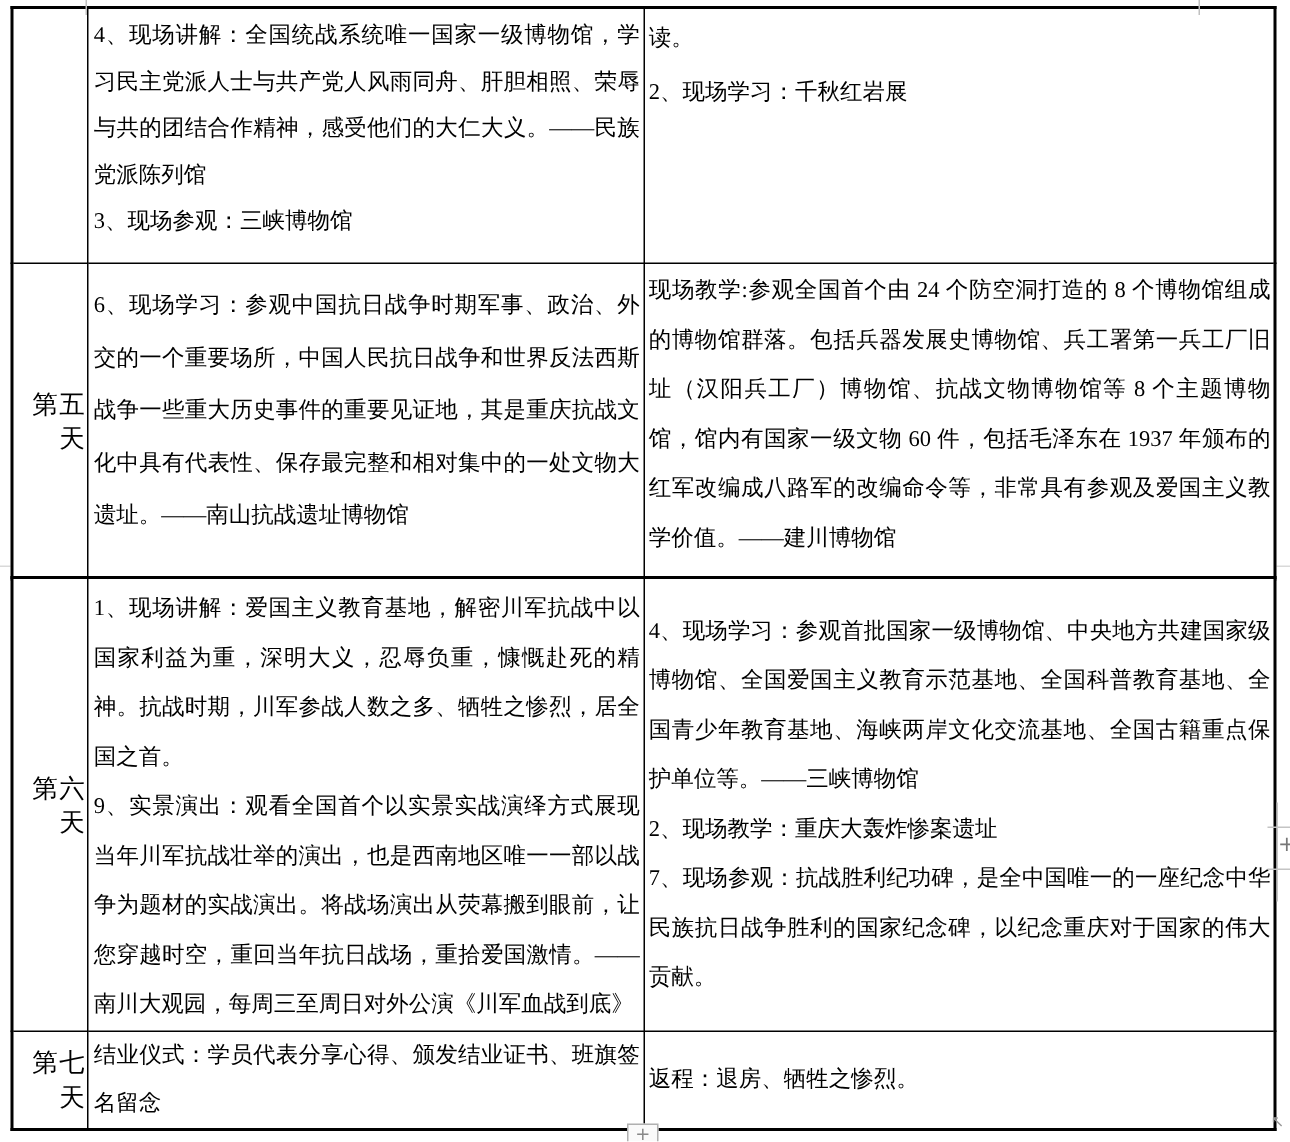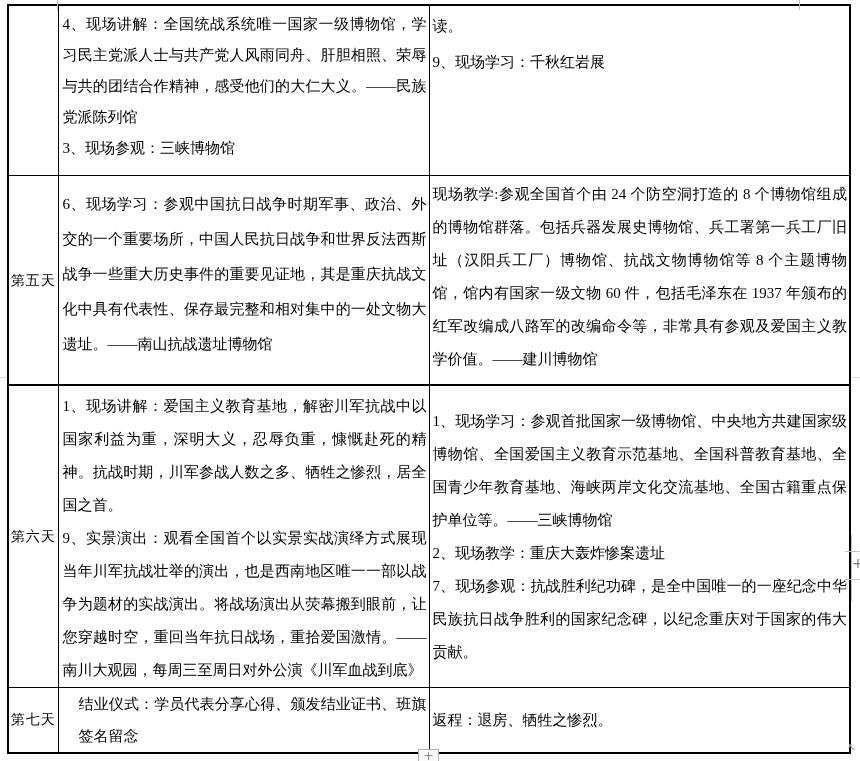--- a/index.html
+++ b/index.html
@@ -28,39 +28,39 @@
     padding:0;
     overflow:hidden;
     vertical-align:top;
     background:#fff;
   }
   table.page{border:2px solid #000;}
   .col-day{width:50px;}
   .col-left{width:371px;}
   .col-right{width:421px;}
   td.day{
-    text-align:center;
+    text-align:right;
     vertical-align:middle;
-    font-size:14px;
+    font-size:17px;
     letter-spacing:1px;
   }
   td.content{
     font-size:15px;
     text-align:justify;
     text-justify:inter-character;
   }
   td.content p{margin:0;}
   
   .cell-a{line-height:31px;padding:3px 2px 0 4px;}
   .cell-b{line-height:36px;padding:2px 2px 0 3px;text-align:left;}
   .cell-c{line-height:35px;padding:11px 2px 0 4px;}
   .cell-d{line-height:33px;padding:2px 2px 0 3px;}
   .cell-e{line-height:33px;padding:4px 2px 0 4px;}
   .cell-f{line-height:33px;padding:0 2px 0 3px;vertical-align:middle;}
-  .cell-g{line-height:32px;padding:0 2px 0 20px;vertical-align:middle;}
+  .cell-g{line-height:32px;padding:0 2px 0 4px;vertical-align:middle;}
   .cell-h{line-height:32px;padding:0 2px 0 3px;vertical-align:middle;text-align:left;}
   
   .row-a td{height:166px;}
   .row-b td{height:198px;}
   .row-c td{height:296px;margin-left:37px;}
   .row-d td{height:62px;}
   
   .pagebreak-line{
     position:absolute;left:0;top:377px;width:860px;height:1px;
     background:#d9d9d9;z-index:0;
@@ -124,21 +124,21 @@
       </colgroup>
     <tbody>
         <tr class="row-a">
       <td class="day"></td>
       <td class="content cell-a">
         <p>4、现场讲解：全国统战系统唯一国家一级博物馆，学习民主党派人士与共产党人风雨同舟、肝胆相照、荣辱与共的团结合作精神，感受他们的大仁大义。——民族党派陈列馆</p>
         <p>3、现场参观：三峡博物馆</p>
       </td>
       <td class="content cell-b">
         <p>读。</p>
-        <p>9、现场学习：千秋红岩展</p>
+        <p>2、现场学习：千秋红岩展</p>
       </td>
     </tr>
     <tr class="row-b">
       <td class="day">
         <span>第五天</span>
       </td>
       <td class="content cell-c">
         <p>6、现场学习：参观中国抗日战争时期军事、政治、外交的一个重要场所，中国人民抗日战争和世界反法西斯战争一些重大历史事件的重要见证地，其是重庆抗战文化中具有代表性、保存最完整和相对集中的一处文物大遗址。——南山抗战遗址博物馆</p>
       </td>
       <td class="content cell-d">
@@ -157,21 +157,21 @@
     <tbody>
         <tr class="row-c">
       <td class="day">
         <span>第六天</span>
       </td>
       <td class="content cell-e">
         <p>1、现场讲解：爱国主义教育基地，解密川军抗战中以国家利益为重，深明大义，忍辱负重，慷慨赴死的精神。抗战时期，川军参战人数之多、牺牲之惨烈，居全国之首。</p>
         <p>9、实景演出：观看全国首个以实景实战演绎方式展现当年川军抗战壮举的演出，也是西南地区唯一一部以战争为题材的实战演出。将战场演出从荧幕搬到眼前，让您穿越时空，重回当年抗日战场，重拾爱国激情。——南川大观园，每周三至周日对外公演《川军血战到底》</p>
       </td>
       <td class="content cell-f">
-        <p>1、现场学习：参观首批国家一级博物馆、中央地方共建国家级博物馆、全国爱国主义教育示范基地、全国科普教育基地、全国青少年教育基地、海峡两岸文化交流基地、全国古籍重点保护单位等。——三峡博物馆</p>
+        <p>4、现场学习：参观首批国家一级博物馆、中央地方共建国家级博物馆、全国爱国主义教育示范基地、全国科普教育基地、全国青少年教育基地、海峡两岸文化交流基地、全国古籍重点保护单位等。——三峡博物馆</p>
         <p>2、现场教学：重庆大轰炸惨案遗址</p>
         <p>7、现场参观：抗战胜利纪功碑，是全中国唯一的一座纪念中华民族抗日战争胜利的国家纪念碑，以纪念重庆对于国家的伟大贡献。</p>
       </td>
     </tr>
     <tr class="row-d">
       <td class="day">
         <span>第七天</span>
       </td>
       <td class="content cell-g">
         <p>结业仪式：学员代表分享心得、颁发结业证书、班旗签名留念</p>

